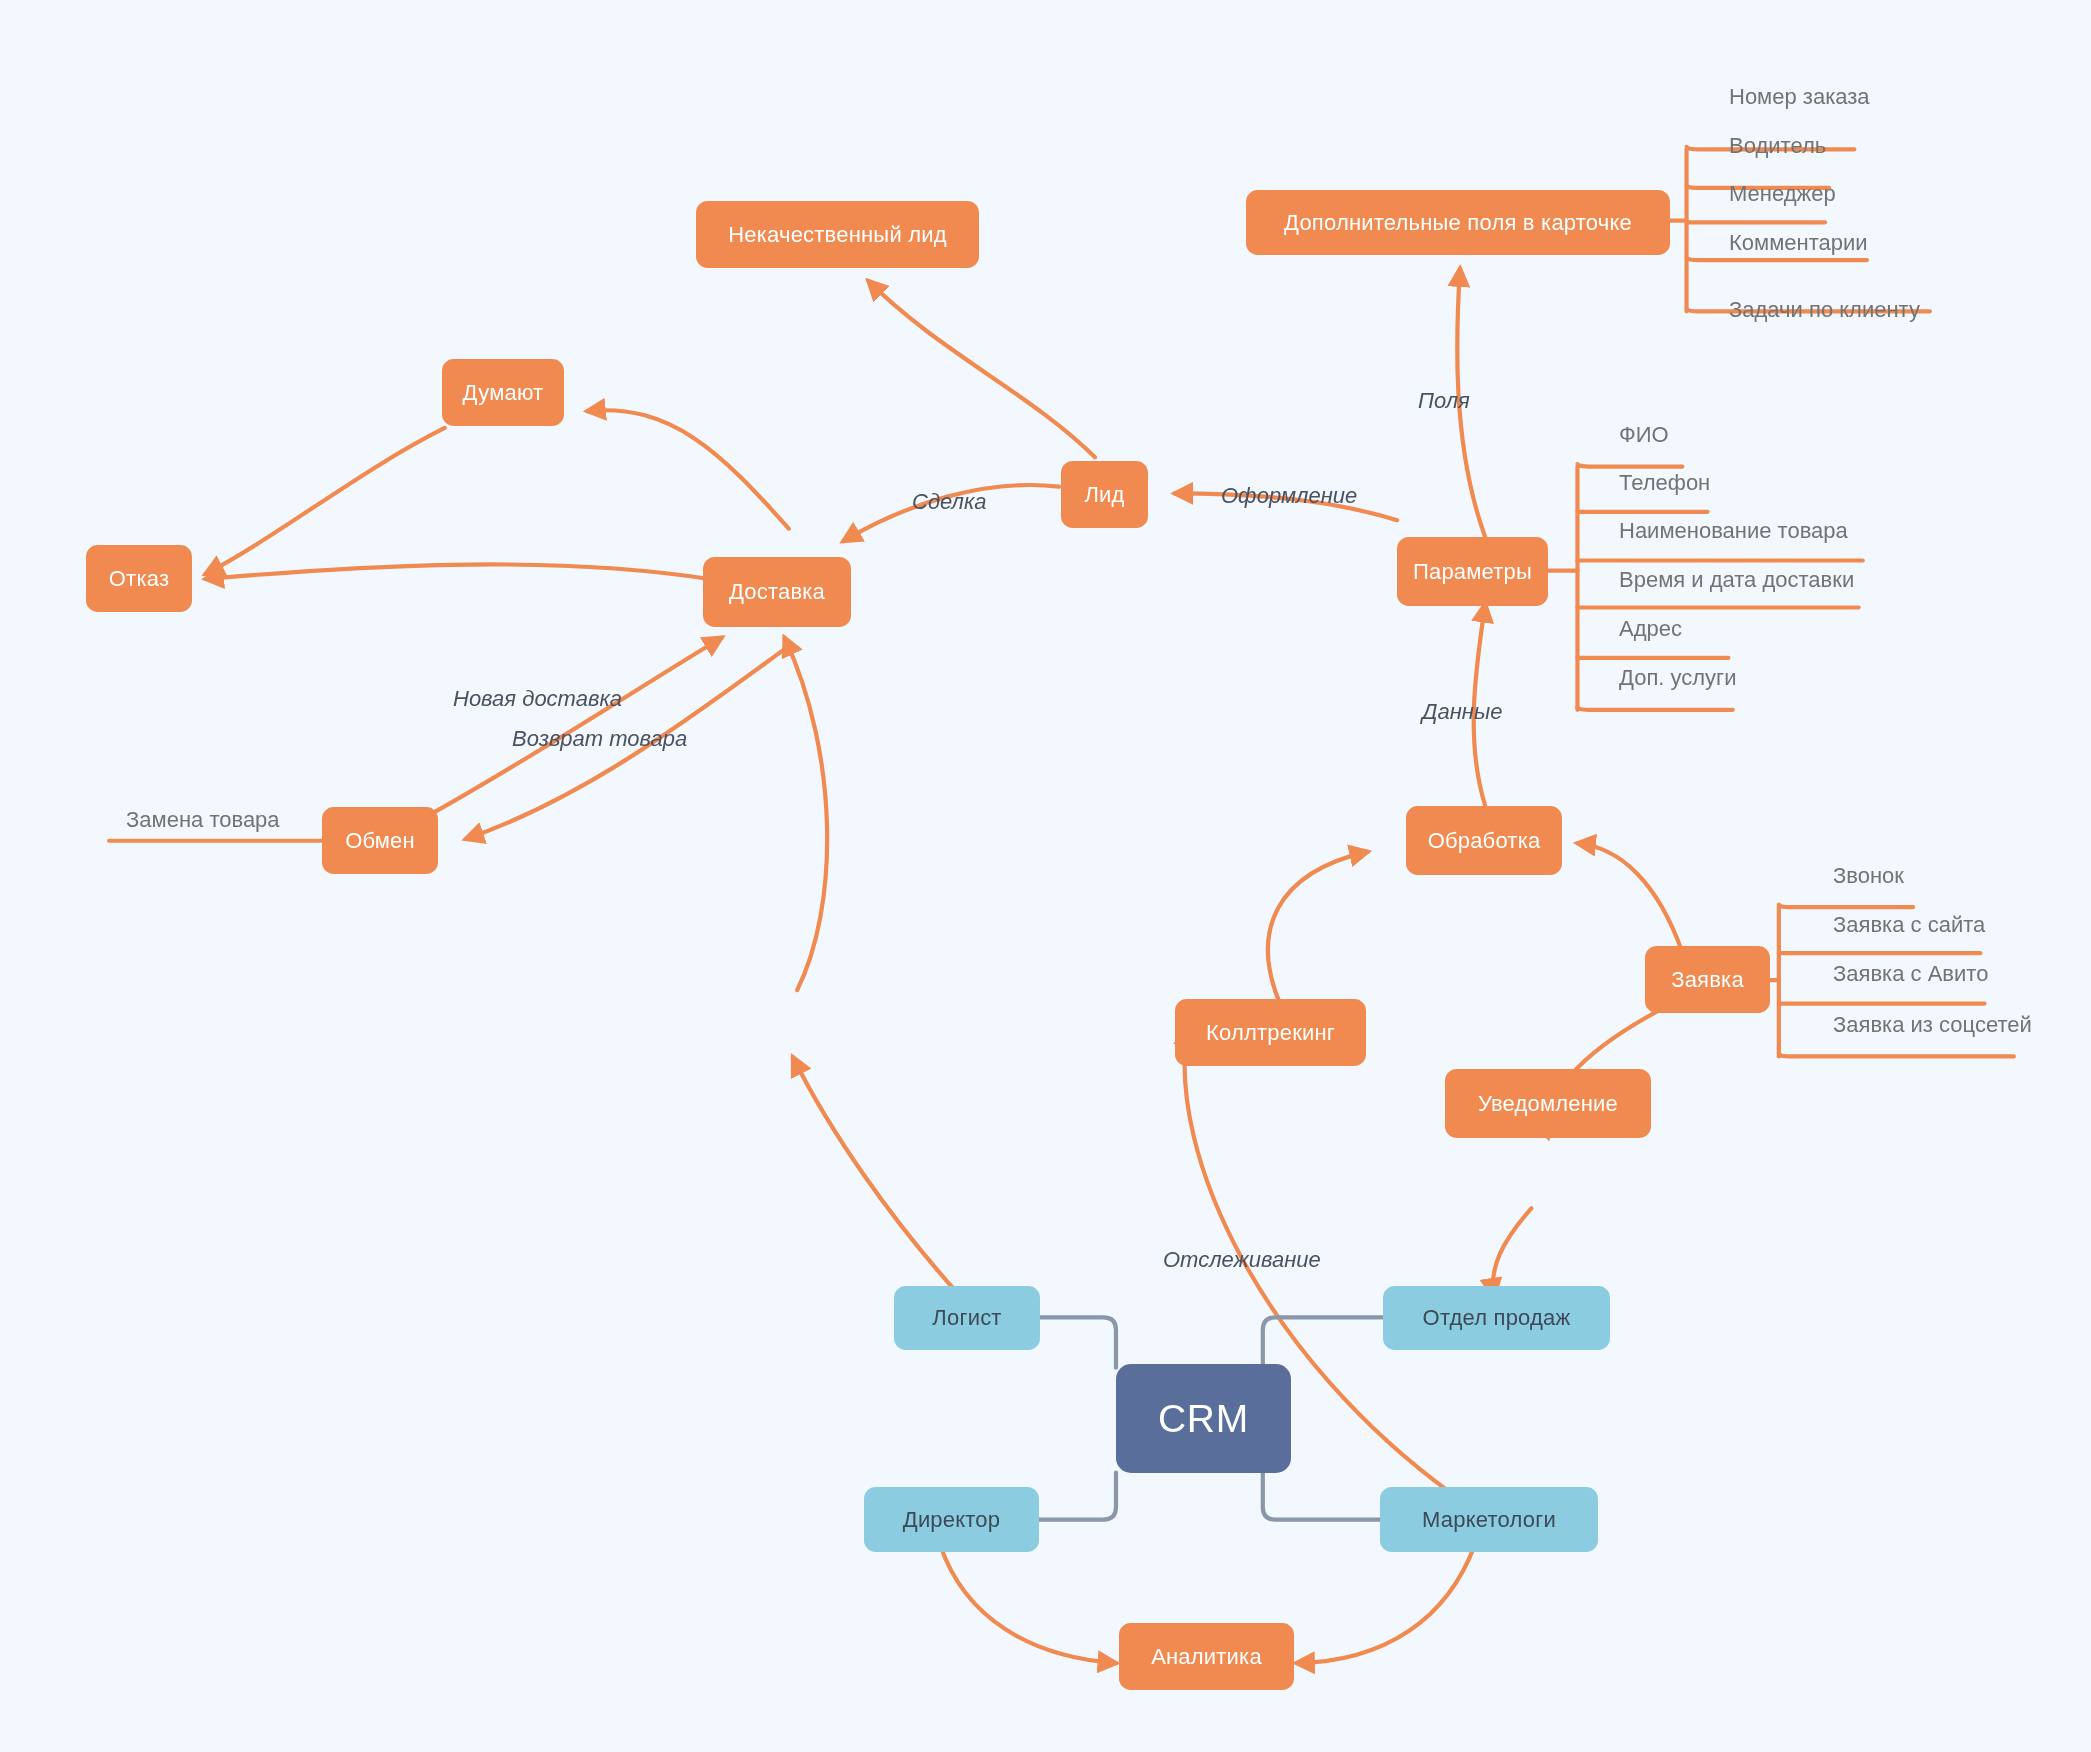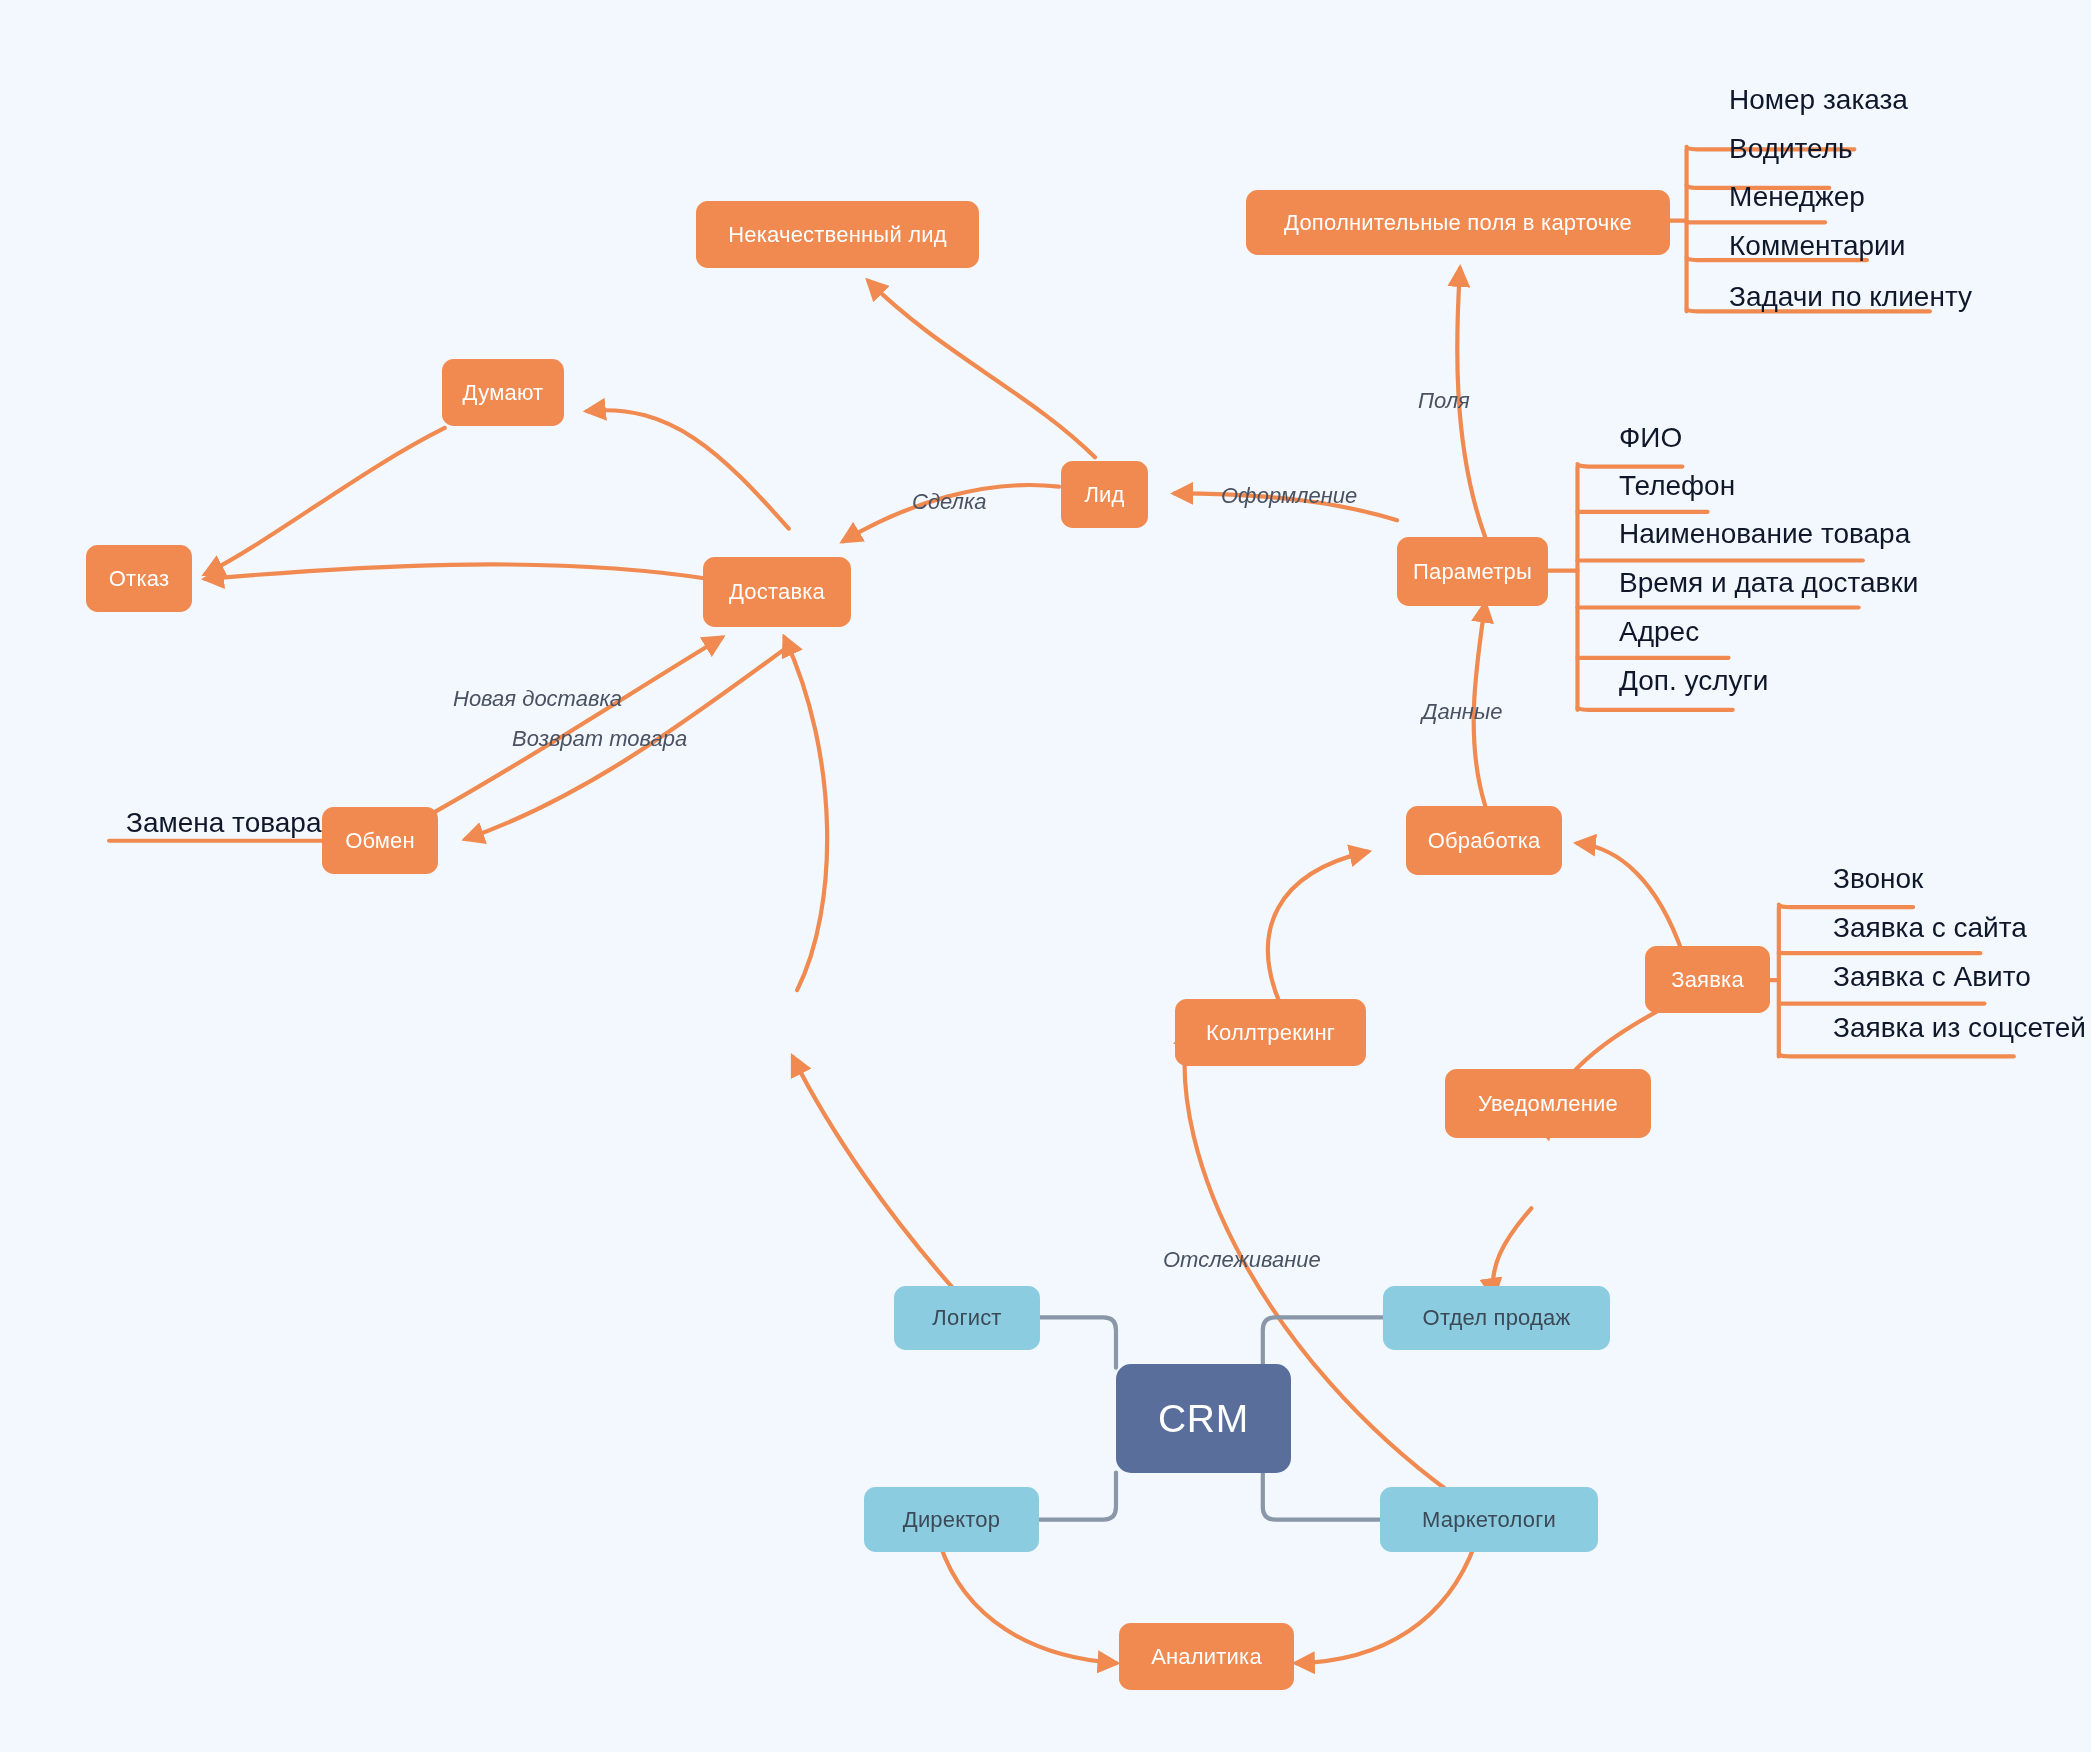--- a/index.html
+++ b/index.html
@@ -40,22 +40,22 @@
     padding: 0 22px;
     letter-spacing: 0.2px;
     line-height: 1;
   }
   .node.orange { background: #f08a50; }
   .node.blue   { background: #8ccce1; color: #3b4a56; }
   .node.crm    { background: #5a6e9c; font-size: 39px; border-radius: 15px; letter-spacing: 0.8px; }
 
   .leaf {
     position: absolute;
-    color: #0f172a;
-    font-size: 28px;
+    color: #737373;
+    font-size: 22px;
     white-space: nowrap;
     line-height: 1;
   }
   .edge-label {
     position: absolute;
     color: #4a5160;
     font-size: 22px;
     font-style: italic;
     white-space: nowrap;
     line-height: 1;
@@ -218,21 +218,21 @@
   </div>
 
   <div class="node crm" style="left:1116px; top:1364px; width:175px; height:109px;">
     <span>CRM</span>
   </div>
 
   <div class="leaf" style="left:1729px; top:86px;">Номер заказа</div>
   <div class="leaf" style="left:1729px; top:135px;">Водитель</div>
   <div class="leaf" style="left:1729px; top:183px;">Менеджер</div>
   <div class="leaf" style="left:1729px; top:232px;">Комментарии</div>
-  <div class="leaf" style="left:1729px; top:283px;">Задачи по клиенту</div>
+  <div class="leaf" style="left:1729px; top:299px;">Задачи по клиенту</div>
 
   <div class="leaf" style="left:1619px; top:424px;">ФИО</div>
   <div class="leaf" style="left:1619px; top:472px;">Телефон</div>
   <div class="leaf" style="left:1619px; top:520px;">Наименование товара</div>
   <div class="leaf" style="left:1619px; top:569px;">Время и дата доставки</div>
   <div class="leaf" style="left:1619px; top:618px;">Адрес</div>
   <div class="leaf" style="left:1619px; top:667px;">Доп. услуги</div>
 
   <div class="leaf" style="left:1833px; top:865px;">Звонок</div>
   <div class="leaf" style="left:1833px; top:914px;">Заявка с сайта</div>

